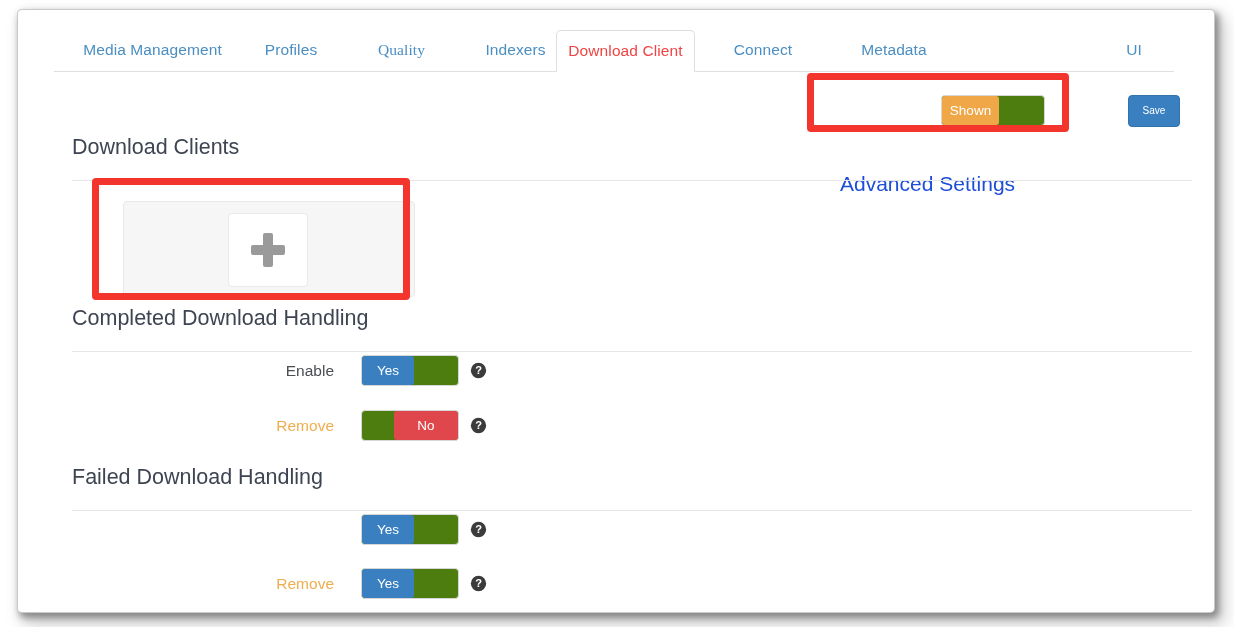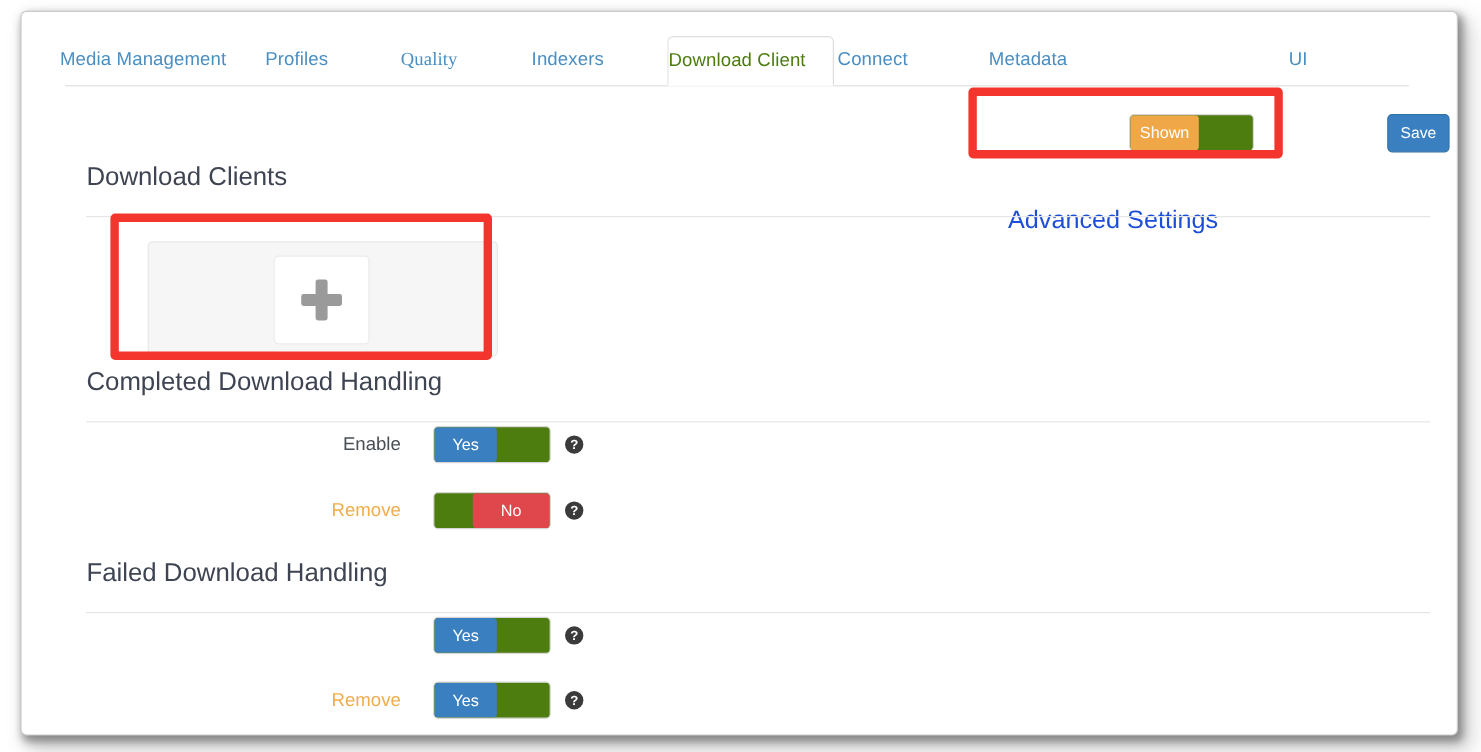--- a/index.html
+++ b/index.html
@@ -37,26 +37,27 @@
     height: 42px;
     border-bottom: 1px solid #e0e0e0;
   }
   .tab {
     position: absolute;
     bottom: 0;
     height: 41px;
     line-height: 40px;
     font-size: 15.5px;
     color: #4a8ec2;
+    text-align: center;
     white-space: nowrap;
     cursor: pointer;
     letter-spacing: 0.1px;
   }
   .tab.active {
-    color: #4d7c0f;
+    color: #ef4444;
     background: #ffffff;
     border: 1px solid #dedede;
     border-bottom: 1px solid #ffffff;
     border-radius: 5px 5px 0 0;
     height: 42px;
     line-height: 40px;
     bottom: -1px;
     z-index: 3;
   }
 
@@ -103,25 +104,24 @@
   #save-button {
     position: absolute;
     left: 1110px;
     top: 85px;
     width: 52px;
     height: 32px;
     background: #3a80c0;
     border: 1px solid #3273aa;
     border-radius: 4px;
     color: #ffffff;
-    font-size: 13px;
+    font-size: 10px;
     line-height: 30px;
     text-align: center;
     cursor: pointer;
-    margin-left: 28px;
   }
 
   
   .section-heading {
     position: absolute;
     left: 54px;
     width: 1120px;
     font-size: 21.5px;
     color: #3e4451;
     font-weight: 400;

